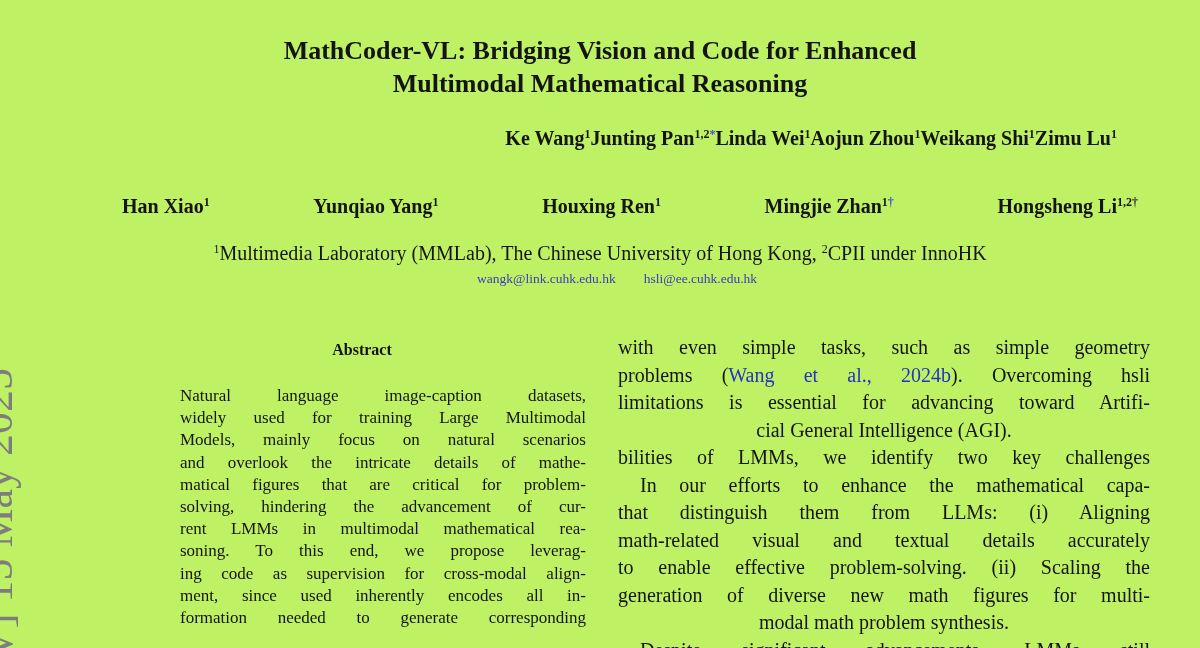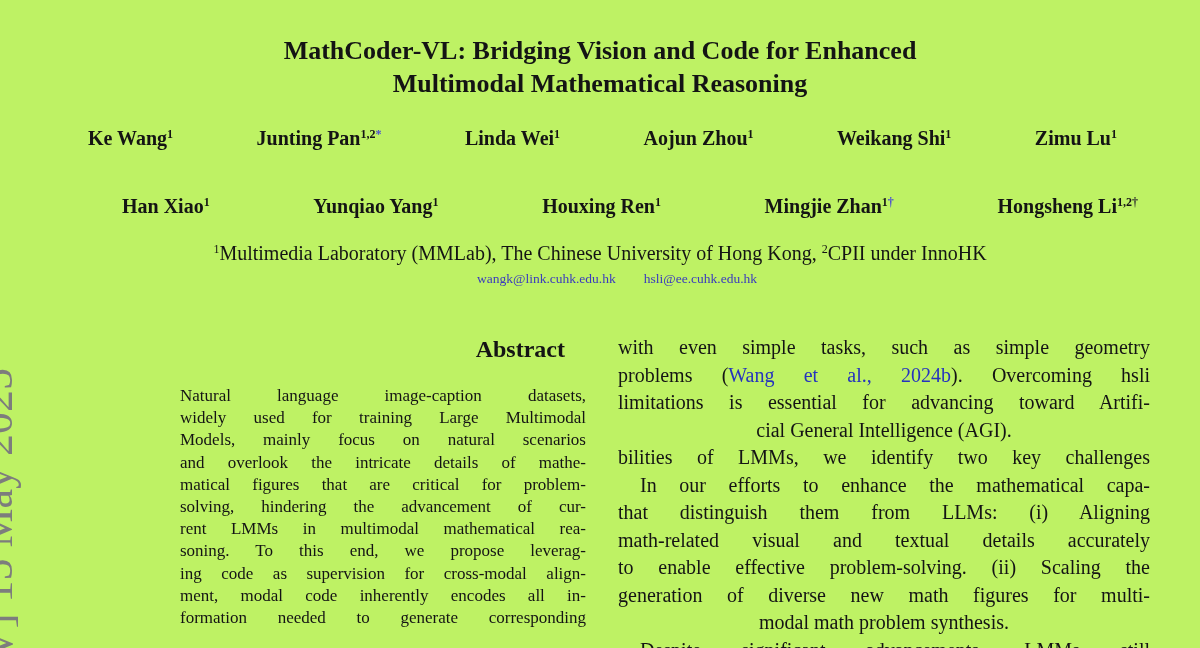--- a/index.html
+++ b/index.html
@@ -18,38 +18,38 @@
   }
 
   
   .title {
     position:absolute; top:34px; left:0; right:0;
     text-align:center; font-weight:bold; font-size:26px; line-height:33px;
   }
 
   
   .authors { position:absolute; display:flex; justify-content:space-between; font-weight:bold; font-size:20px; }
-  .authors.row1 { top:127px; left:88px; right:83px; }
+  .authors.row1 { top:127px; left:97px; right:83px;justify-content:flex-end; }
   .authors.row2 { top:195px; left:122px; right:62px;text-align:center; }
   .author { white-space:nowrap; }
   sup { font-size:12px; vertical-align:baseline; position:relative; top:-7px; font-weight:bold; }
   .affil sup { font-weight:normal; }
   sup.mark-blue { color:#4d4dd4; }
   sup.mark-dark { color:#333333; }
 
   
   .affil { position:absolute; top:242px; left:0; right:0; text-align:center; font-size:20px; }
   .emails { position:absolute; top:271px; left:0; right:0; text-align:center; font-size:13.5px; color:#3b3bbe; }
   .emails .inner { position:relative; left:17px; }
   .emails a { color:#3b3bbe; text-decoration:none; }
   .emails .gap { display:inline-block; width:28px; }
 
   
   .left-col { position:absolute; left:180px; top:337px; width:406px; }
-  .abs-head { font-size:24px; font-weight:bold; text-align:right; line-height:25px; position:relative; left:-21px; }
+  .abs-head { font-size:16px; font-weight:bold; text-align:center; line-height:25px; position:relative; left:-21px; }
   .abs-body { margin-top:23px; font-size:17px; line-height:22.2px; }
   .right-col { position:absolute; left:618px; top:334px; width:532px; font-size:20px; line-height:27.5px; }
 
   .ln { width:100%; }
   .j  { text-align:justify; text-align-last:justify; }
   .pe { text-align:center; }
   .ind { text-indent:22px; }
   .cite { color:#2533be; }
 </style>
 </head>
@@ -92,21 +92,21 @@
     <div class="abs-body">
       <div class="ln j">Natural language image-caption datasets,</div>
       <div class="ln j">widely used for training Large Multimodal</div>
       <div class="ln j">Models, mainly focus on natural scenarios</div>
       <div class="ln j">and overlook the intricate details of mathe-</div>
       <div class="ln j">matical figures that are critical for problem-</div>
       <div class="ln j">solving, hindering the advancement of cur-</div>
       <div class="ln j">rent LMMs in multimodal mathematical rea-</div>
       <div class="ln j">soning. To this end, we propose leverag-</div>
       <div class="ln j">ing code as supervision for cross-modal align-</div>
-      <div class="ln j">ment, modal code inherently encodes all in-</div>
+      <div class="ln j">ment, since used inherently encodes all in-</div>
       <div class="ln j">formation needed to generate corresponding</div>
     </div>
   </div>
 
   <div class="right-col">
     <div class="ln j">with even simple tasks, such as simple geometry</div>
     <div class="ln j"><span>problems (</span><span class="cite">Wang et al., 2024b</span><span>). Overcoming hsli</span></div>
     <div class="ln j">limitations is essential for advancing toward Artifi-</div>
     <div class="ln pe">cial General Intelligence (AGI).</div>
     <div class="ln j">bilities of LMMs, we identify two key challenges</div>

